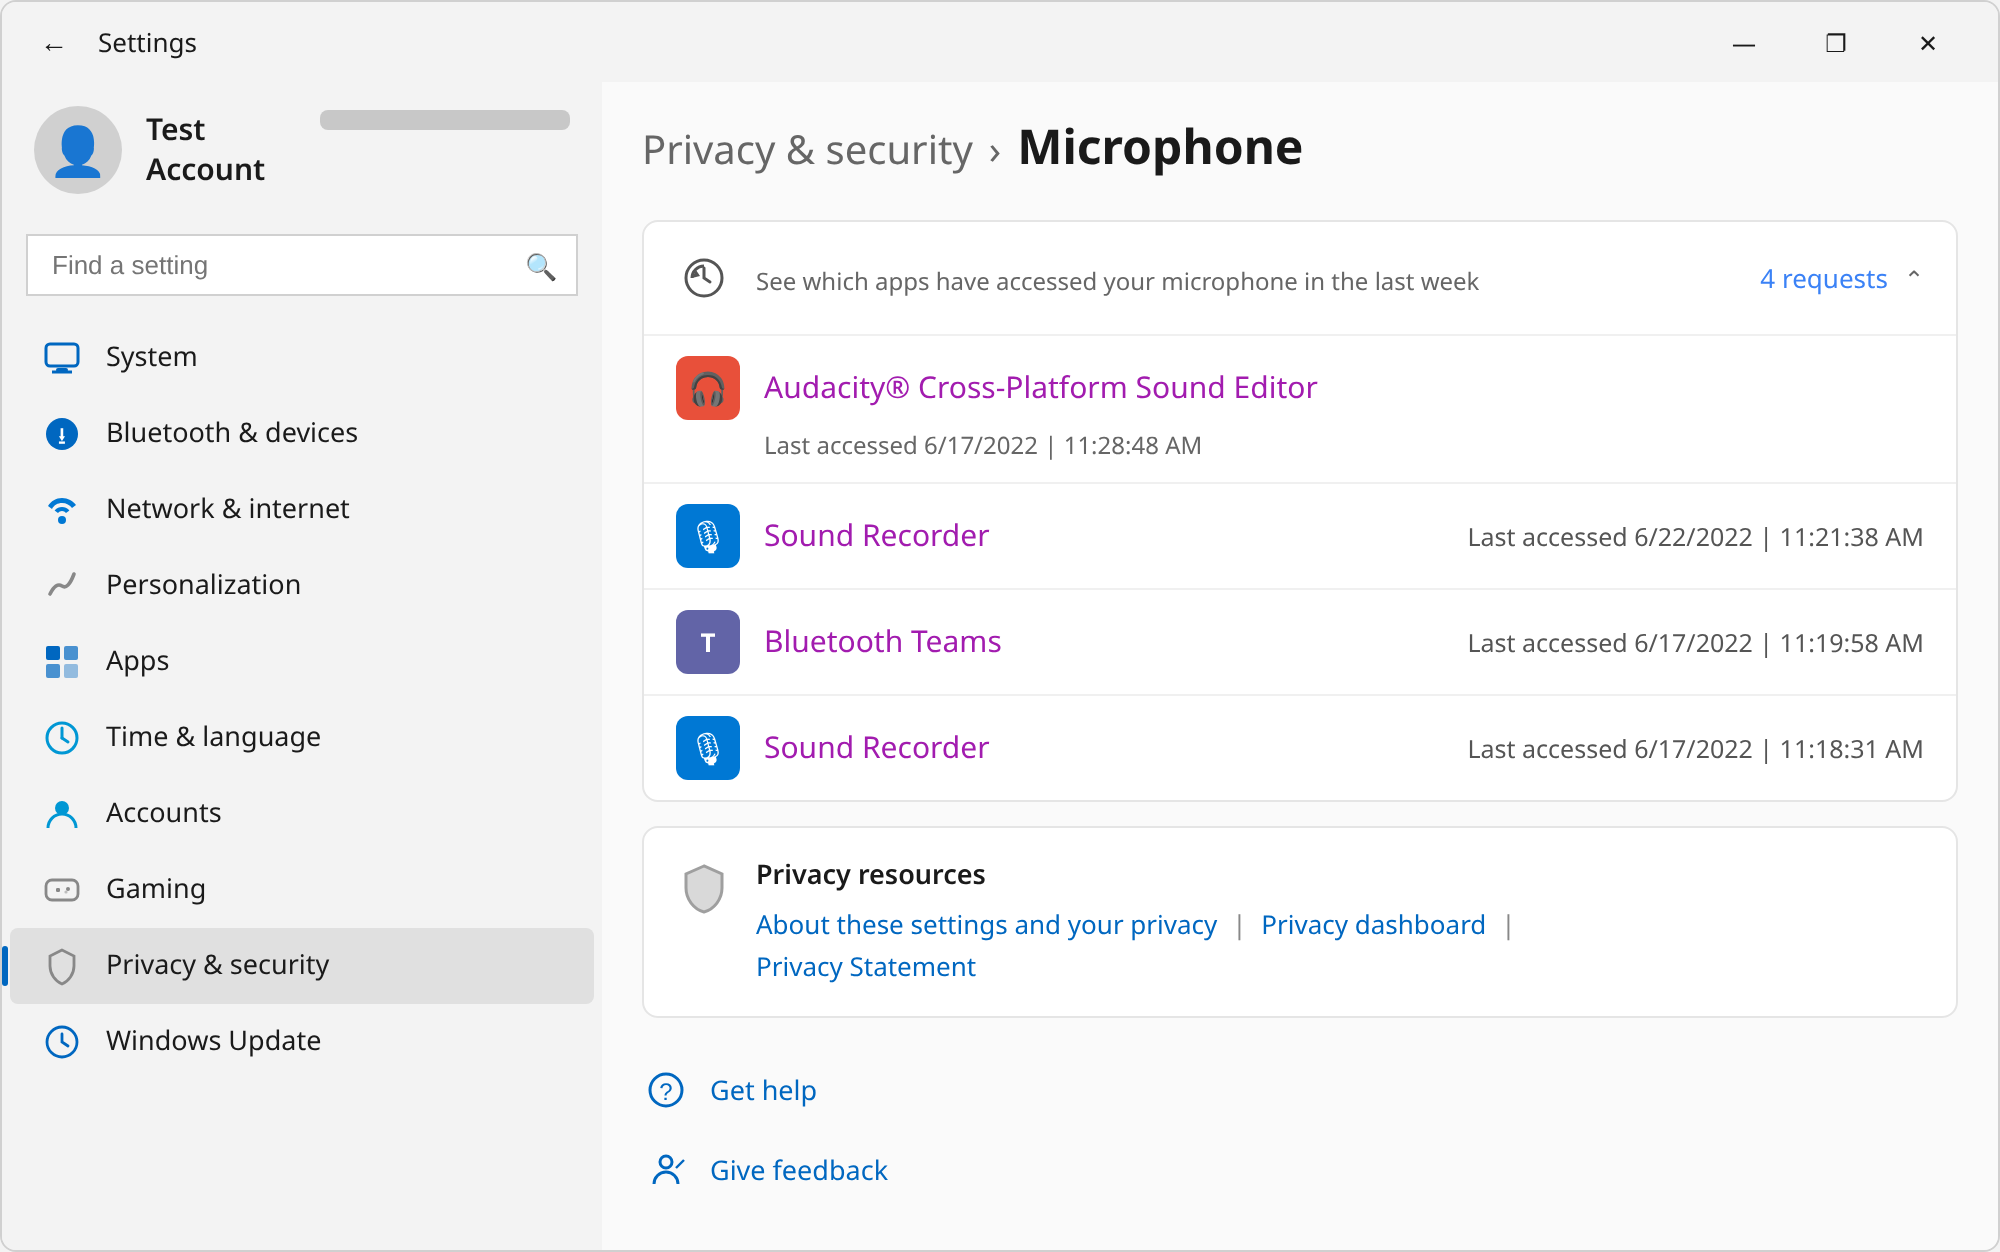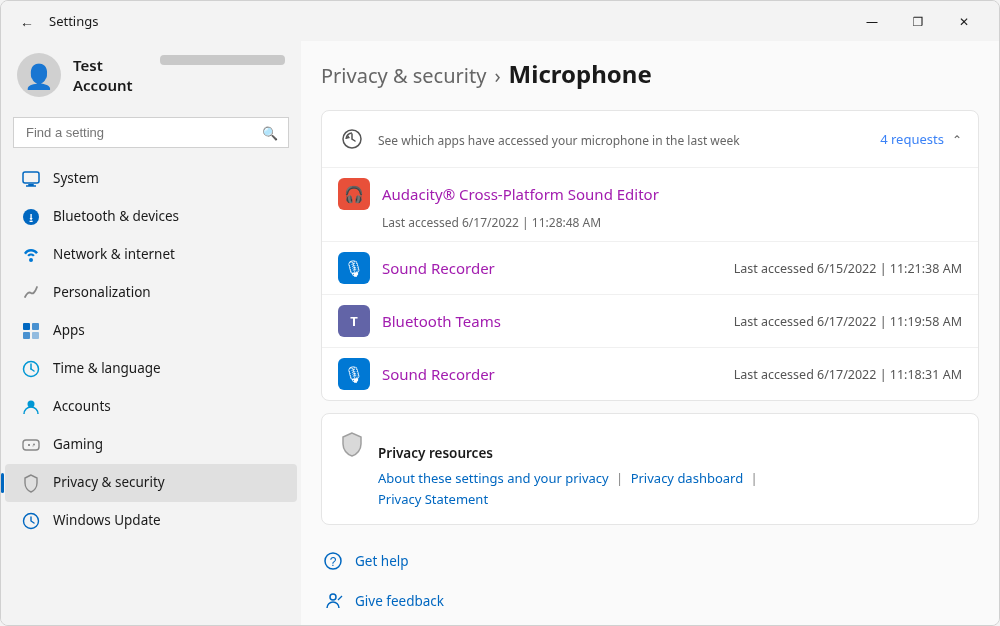--- a/index.html
+++ b/index.html
@@ -310,21 +310,21 @@
       width: 28px;
       height: 28px;
       flex-shrink: 0;
       display: flex;
       align-items: center;
       justify-content: center;
       font-size: 20px;
       color: #888;
       margin-top: 2px;
     }
-    .privacy-links-block { flex: 1; margin-top: 16px; }
+    .privacy-links-block { flex: 1; }
     .privacy-resources-title {
       font-size: 13.5px;
       font-weight: 600;
       color: #1a1a1a;
       margin-bottom: 6px;
     }
     .privacy-links {
       font-size: 13px;
       color: #1a1a1a;
       line-height: 1.6;
@@ -535,21 +535,21 @@
             <span class="app-name">Audacity® Cross-Platform Sound Editor</span>
           </div>
           <div class="last-accessed-detail">Last accessed 6/17/2022  |  11:28:48 AM</div>
         </div>
 
         <div class="app-row">
           <div class="app-icon-wrap" style="background:#0078d4;">
             <span style="font-size:16px; color:white;">🎙</span>
           </div>
           <span class="app-name">Sound Recorder</span>
-          <span class="app-time">Last accessed 6/15/2022  |  11:21:38 AM</span>
+          <span class="app-time">Last accessed 6/22/2022  |  11:21:38 AM</span>
         </div>
 
         <div class="app-row">
           <div class="app-icon-wrap" style="background:#6264a7; display:flex; align-items:center; justify-content:center;">
             <span style="font-size:13px; color:white; font-weight:bold;">T</span>
           </div>
           <span class="app-name">Bluetooth Teams</span>
           <span class="app-time">Last accessed 6/17/2022  |  11:19:58 AM</span>
         </div>
 

